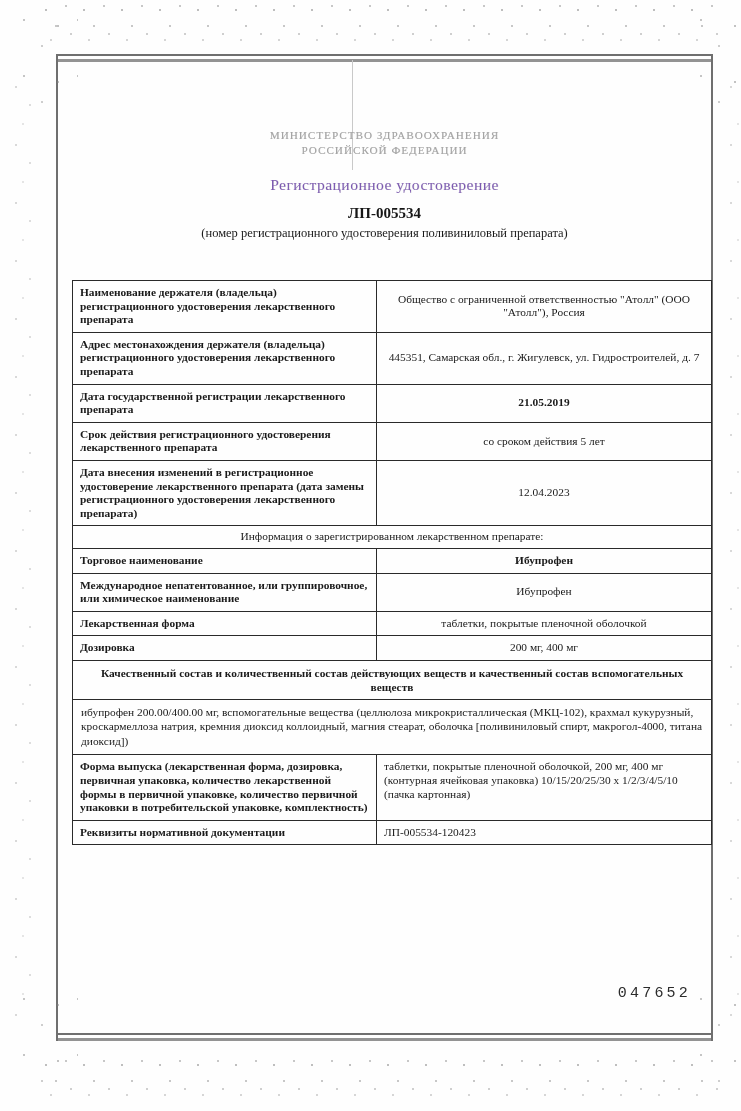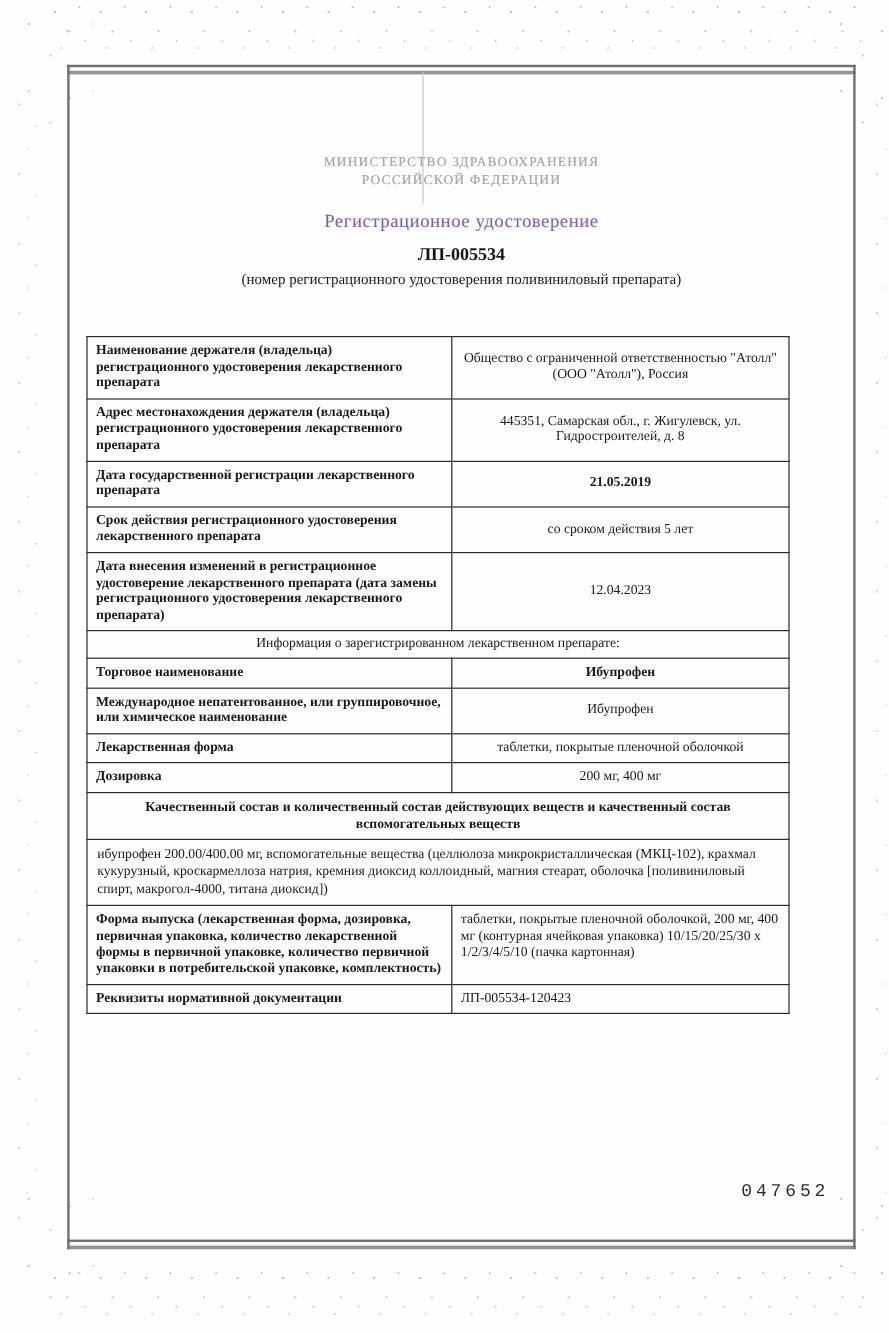--- a/index.html
+++ b/index.html
@@ -134,21 +134,21 @@
     margin-top: 4px;
     font-size: 12.5px;
     color: #1a1a1a;
   }
 
   
   .reg-table {
     position: absolute;
     left: 72px;
     top: 280px;
-    width: 586px;
+    width: 640px;
     border-collapse: collapse;
     table-layout: fixed;
   }
   .reg-table td {
     border: 1px solid #2a2a2a;
     padding: 5px 7px;
     font-size: 11.4px;
     line-height: 13.6px;
     vertical-align: middle;
   }
@@ -227,21 +227,21 @@
   </div>
 
   <table class="reg-table">
     <tbody>
       <tr>
         <td class="label">Наименование держателя (владельца) регистрационного удостоверения лекарственного препарата</td>
         <td class="value">Общество с ограниченной ответственностью "Атолл" (ООО "Атолл"), Россия</td>
       </tr>
       <tr>
         <td class="label">Адрес местонахождения держателя (владельца) регистрационного удостоверения лекарственного препарата</td>
-        <td class="value">445351, Самарская обл., г. Жигулевск, ул. Гидростроителей, д. 8</td>
+        <td class="value">445351, Самарская обл., г. Жигулевск, ул. Гидростроителей, д. 7</td>
       </tr>
       <tr>
         <td class="label">Дата государственной регистрации лекарственного препарата</td>
         <td class="value strong">21.05.2019</td>
       </tr>
       <tr>
         <td class="label">Срок действия регистрационного удостоверения лекарственного препарата</td>
         <td class="value">со сроком действия 5 лет</td>
       </tr>
       <tr>

